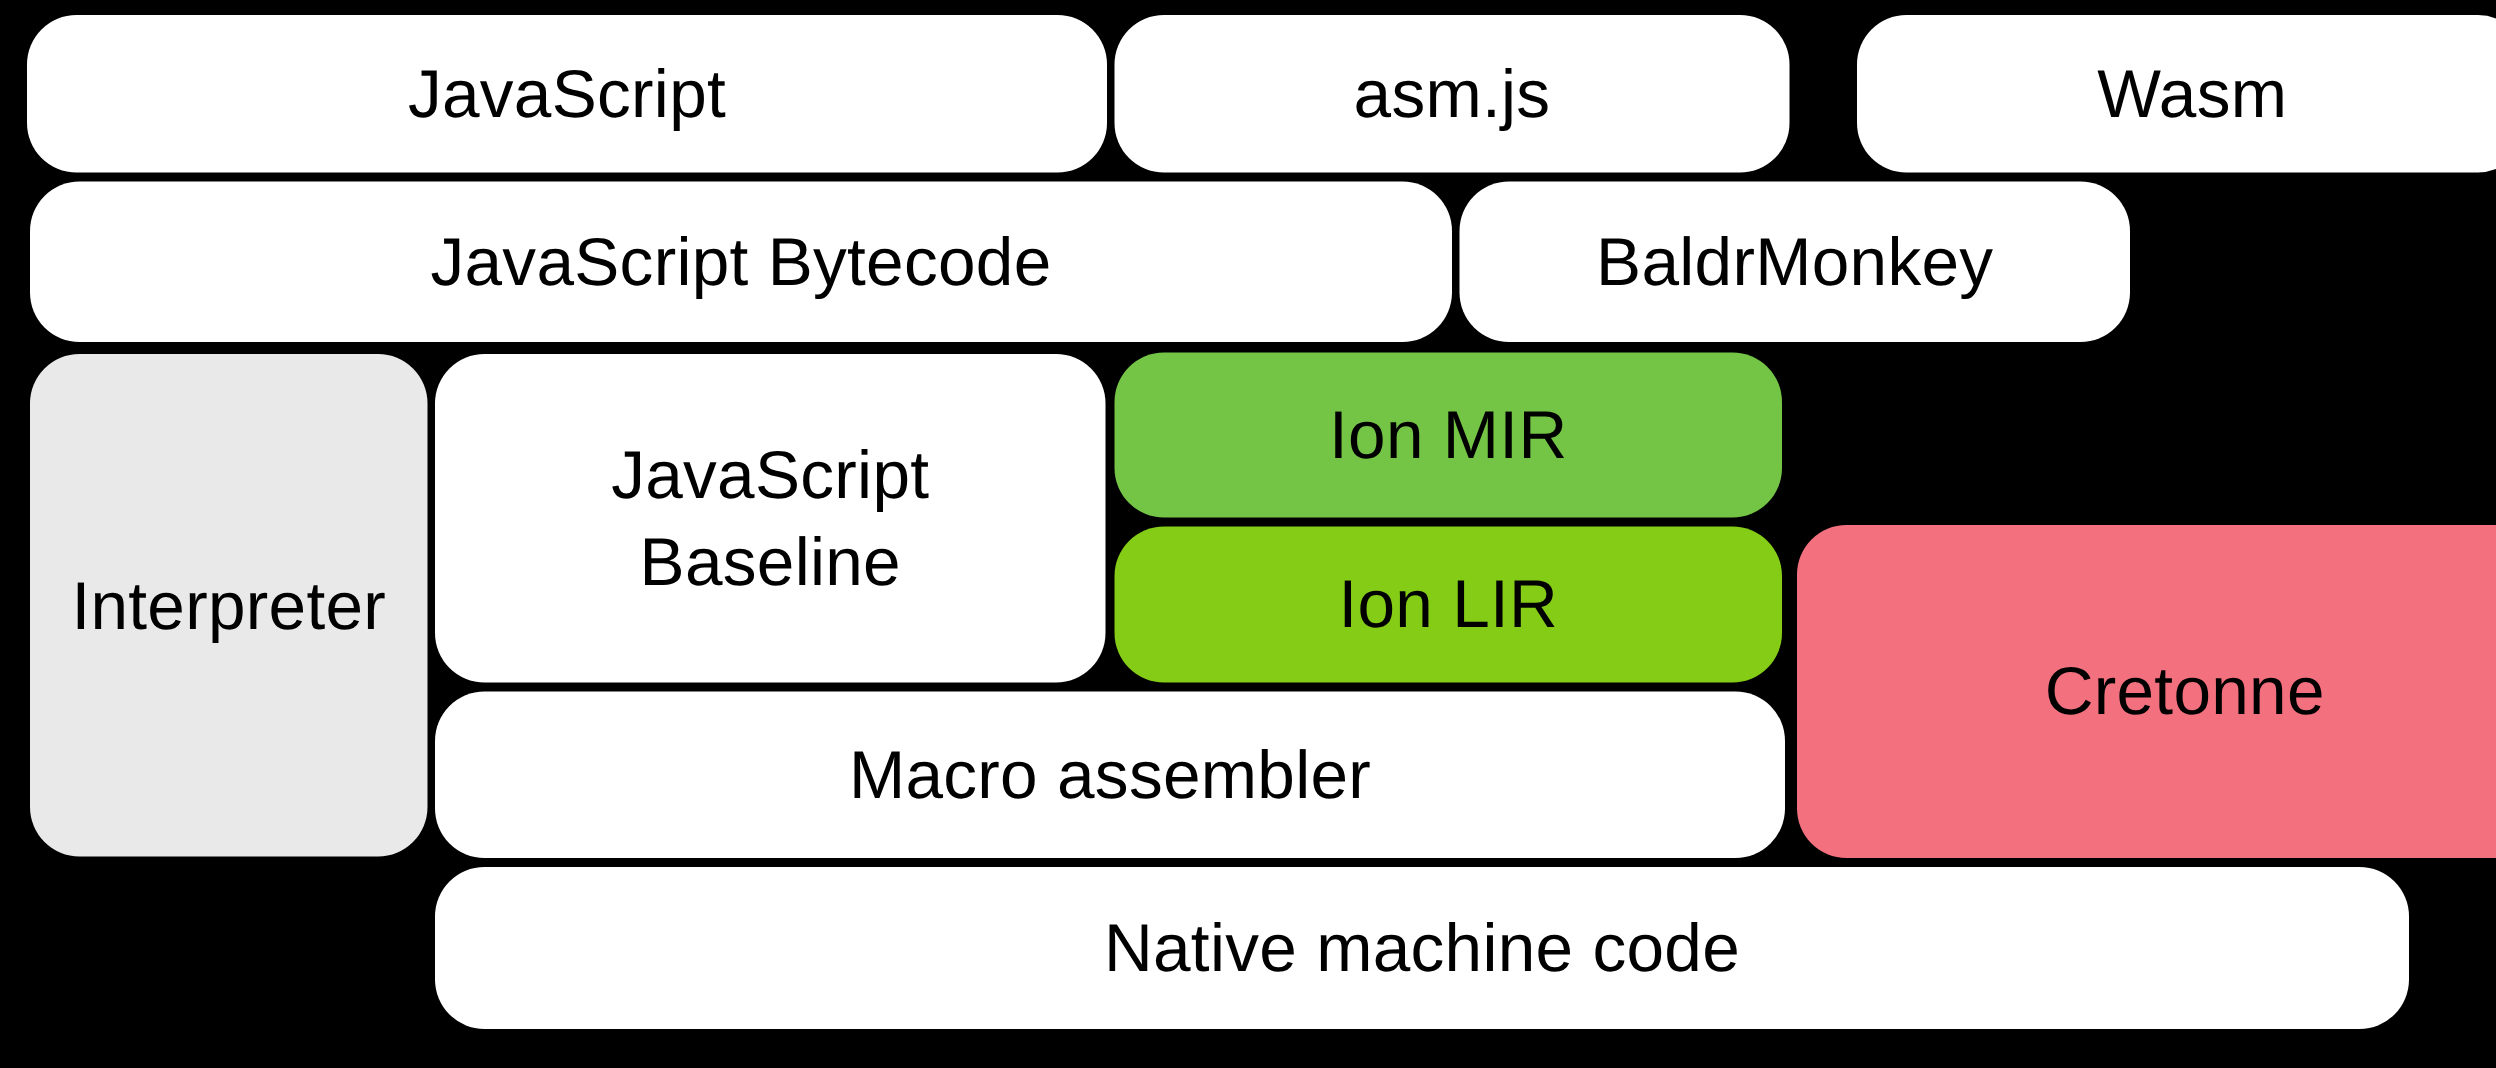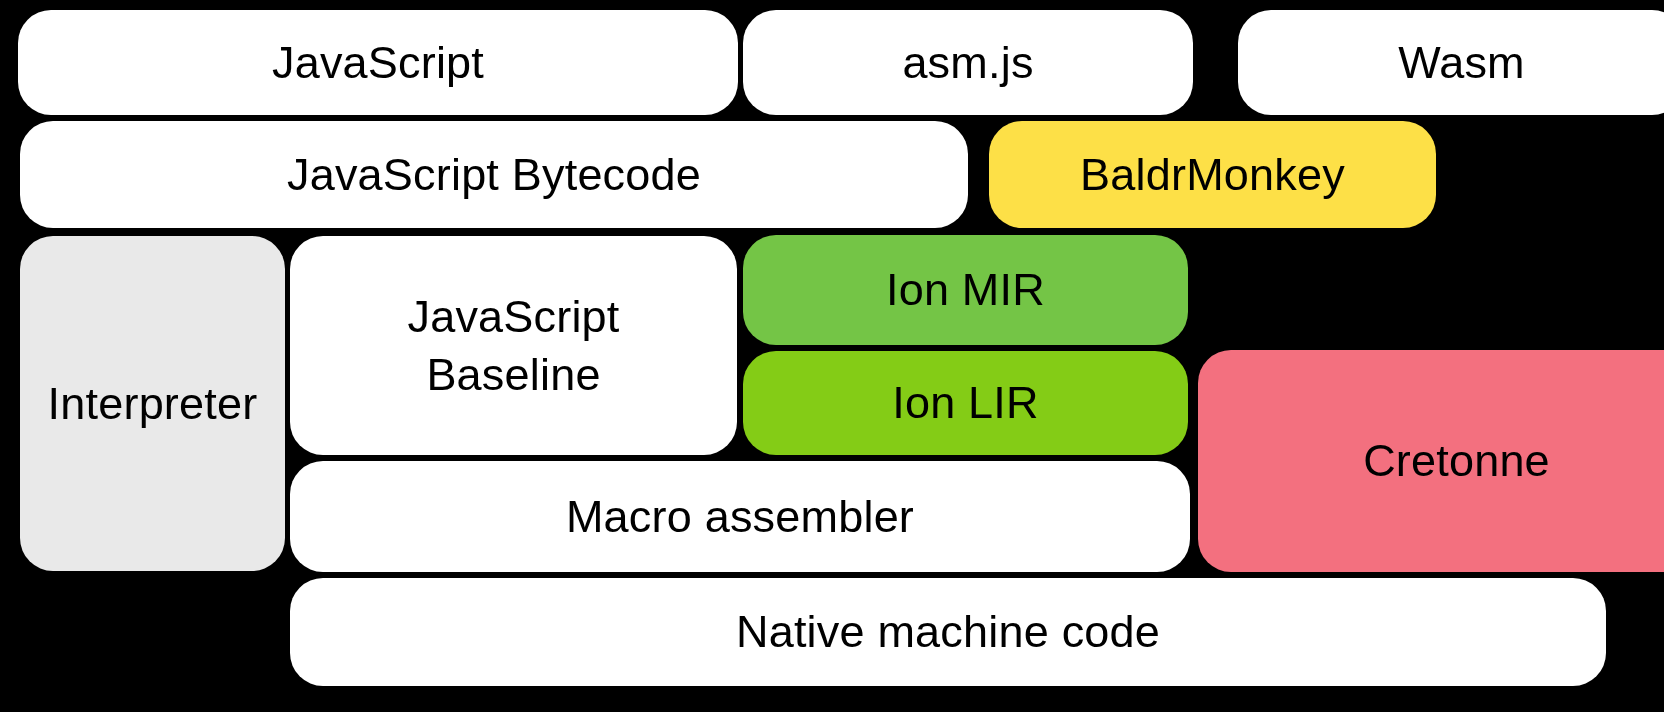--- a/index.html
+++ b/index.html
@@ -60,21 +60,21 @@
   </div>
 
   <div class="box" id="box-wasm" style="background: rgb(255, 255, 255); margin-left: 40px;">
     <span>Wasm</span>
   </div>
 
   <div class="box" id="box-js-bytecode" style="background: rgb(255, 255, 255);">
     <span>JavaScript Bytecode</span>
   </div>
 
-  <div class="box" id="box-baldrmonkey" style="background: #fde047; margin-left: 16px;">
+  <div class="box" id="box-baldrmonkey" style="background: #ffffff;">
     <span>BaldrMonkey</span>
   </div>
 
   <div class="box" id="box-interpreter" style="background: rgb(233, 233, 233);">
     <span>Interpreter</span>
   </div>
 
   <div class="box multiline" id="box-js-baseline" style="background: rgb(255, 255, 255);">
     <span>JavaScript</span>
     <span>Baseline</span>

